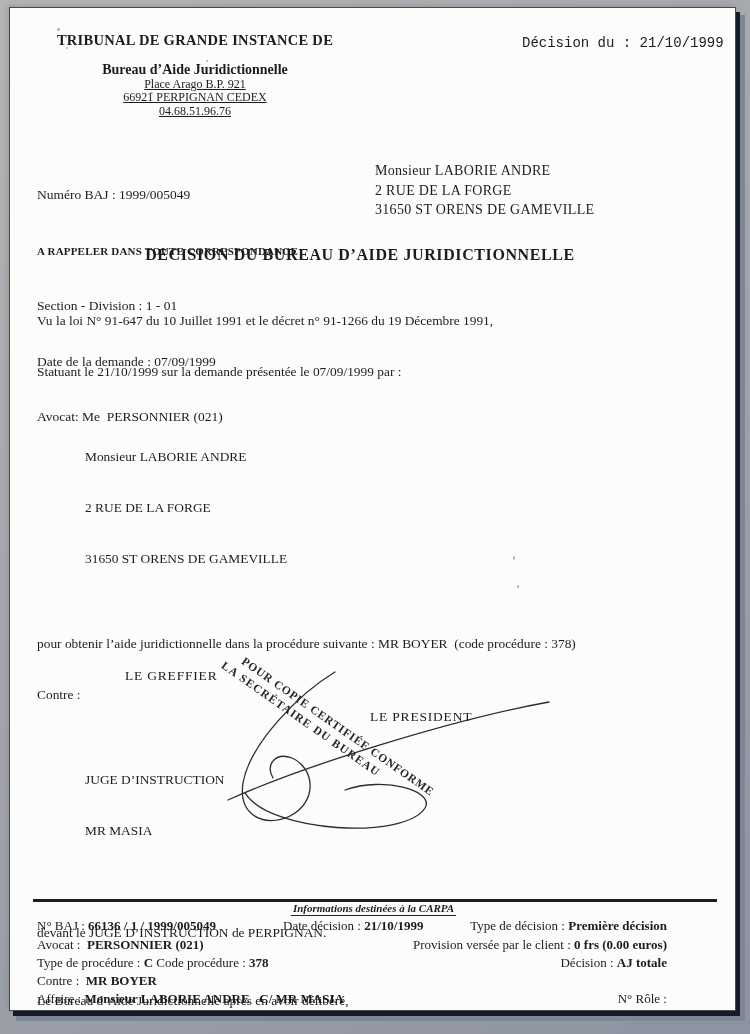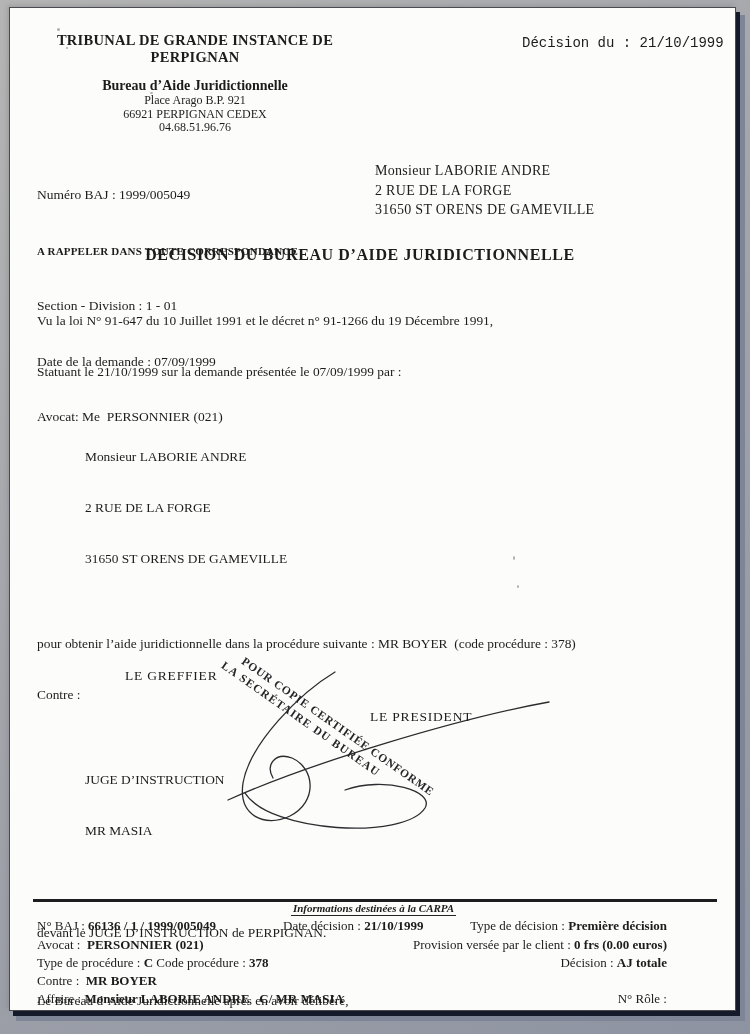--- a/index.html
+++ b/index.html
@@ -18,21 +18,21 @@
     border:1px solid #4a4a52;
     box-shadow:4px 5px 0 0 var(--frame-dark), 8px 9px 0 1px #7e8596,
                -2px -2px 4px rgba(120,120,120,.35);
   }
   .abs{ position:absolute; }
 
   
   .hdr-center{ left:20px; top:24px; width:330px; text-align:center; }
   .court{ font-weight:bold; font-size:14.5px; line-height:16.5px; letter-spacing:.3px; }
   .bureau{ font-weight:bold; font-size:14px; line-height:17px; margin-top:12px; }
-  .hdr-small{ font-size:12px; line-height:13.5px; }
+  .hdr-small{ font-size:12px; line-height:13.5px;text-decoration:underline; }
   .decision-date{ left:512px; top:27px; font-size:14px;font-family:Liberation Mono, monospace; }
 
   
   .refblock{ left:27px; top:141px; font-size:13.5px; line-height:18.5px; white-space:pre; }
   .ref-notice{ font-weight:bold; font-size:11px; letter-spacing:.2px; }
   .recipient{ left:365px; top:153px; font-size:14px; line-height:19.5px; letter-spacing:.3px; }
 
   .doc-title{ left:0; top:238px; width:700px; text-align:center;
     font-weight:bold; font-size:16px; letter-spacing:.6px; }
 
@@ -77,21 +77,20 @@
 
   <div class="speck" style="left:47px;top:20px;width:3px;height:3px"></div>
   <div class="speck" style="left:56px;top:39px;width:2px;height:2px"></div>
   <div class="speck" style="left:140px;top:84px;width:3px;height:2px"></div>
   <div class="speck" style="left:196px;top:52px;width:2px;height:2px"></div>
   <div class="speck" style="left:503px;top:548px;width:2px;height:4px"></div>
   <div class="speck" style="left:507px;top:577px;width:2px;height:3px"></div>
 
   <div class="abs hdr-center">
     <div class="court">TRIBUNAL DE GRANDE INSTANCE DE</div>
-    <div class="court">PERPIGNAN</div>
     <div class="bureau">Bureau d’Aide Juridictionnelle</div>
     <div class="hdr-small">Place Arago B.P. 921</div>
     <div class="hdr-small">66921 PERPIGNAN CEDEX</div>
     <div class="hdr-small">04.68.51.96.76</div>
   </div>
   <div class="abs decision-date">Décision du : 21/10/1999</div>
 
   <div class="abs refblock">
     <div>Numéro BAJ : 1999/005049</div>
     <div class="ref-notice">A RAPPELER DANS TOUTE CORRESPONDANCE</div>

